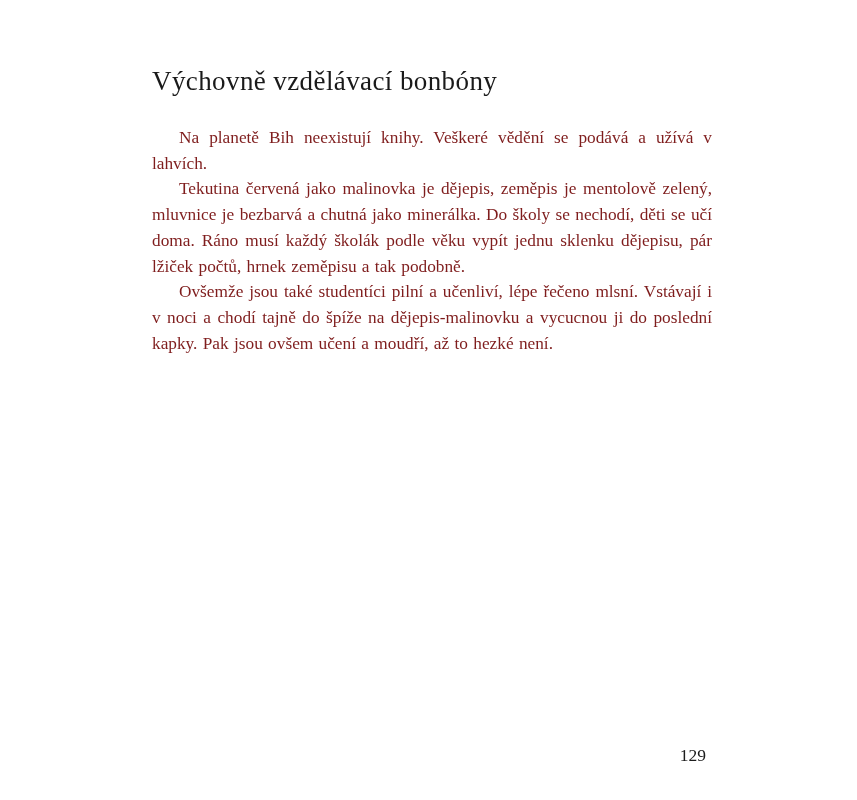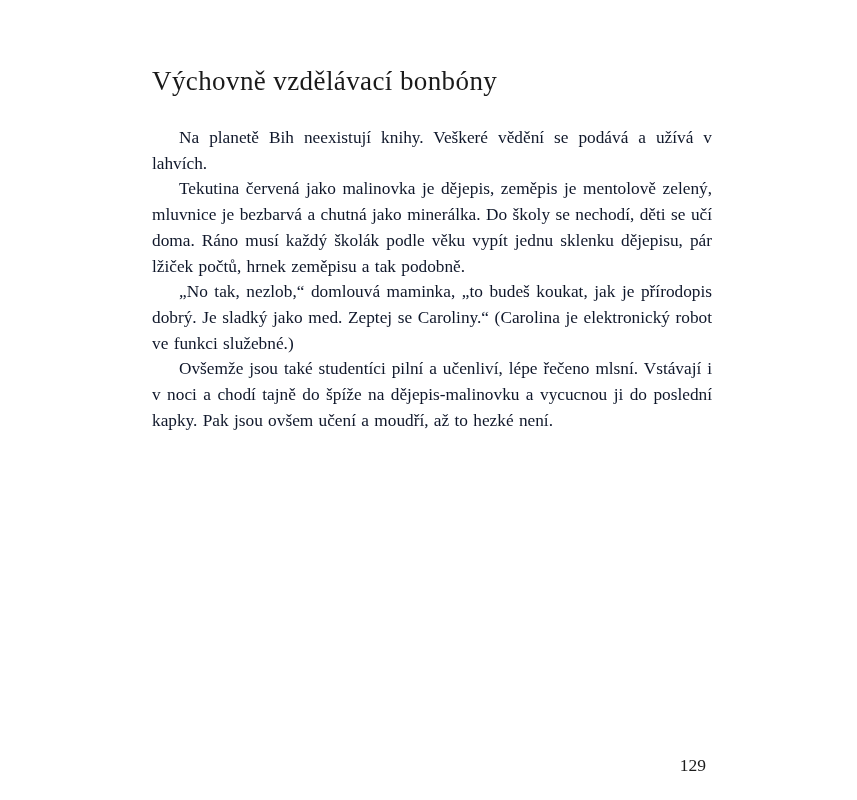--- a/index.html
+++ b/index.html
@@ -32,35 +32,34 @@
   .text-block {
     width: 560px;
   }
   .text-block p {
     margin: 0;
     font-size: 17.3px;
     line-height: 25.7px;
     text-align: justify;
     text-indent: 27px;
     word-spacing: 1px;
-    color: #0f172a;
+    color: #7f1d1d;
   }
   .page-number {
     position: absolute;
     right: 147px;
-    bottom: 24px;
+    bottom: 34px;
     font-size: 17.5px;
     color: #1c1c1c;
   }
 </style>
 </head>
 <body>
 
 <div class="book-page">
   <h1 class="chapter-title">Výchovně vzdělávací bonbóny</h1>
   <div class="text-block">
     <p>Na planetě Bih neexistují knihy. Veškeré vědění se podává a užívá v lahvích.</p>
     <p>Tekutina červená jako malinovka je dějepis, zeměpis je mentolově zelený, mluvnice je bezbarvá a chutná jako minerálka. Do školy se nechodí, děti se učí doma. Ráno musí každý školák podle věku vypít jednu sklenku dějepisu, pár lžiček počtů, hrnek zeměpisu a tak podobně.</p>
-    <p>„No tak, nezlob,“ domlouvá maminka, „to budeš koukat, jak je přírodopis dobrý. Je sladký jako med. Zeptej se Caroliny.“ (Carolina je elektronický robot ve funkci služebné.)</p>
     <p>Ovšemže jsou také studentíci pilní a učenliví, lépe řečeno mlsní. Vstávají i v noci a chodí tajně do špíže na dějepis-malinovku a vycucnou ji do poslední kapky. Pak jsou ovšem učení a moudří, až to hezké není.</p>
   </div>
   <div class="page-number">129</div>
 </div>
 
 </body></html>

